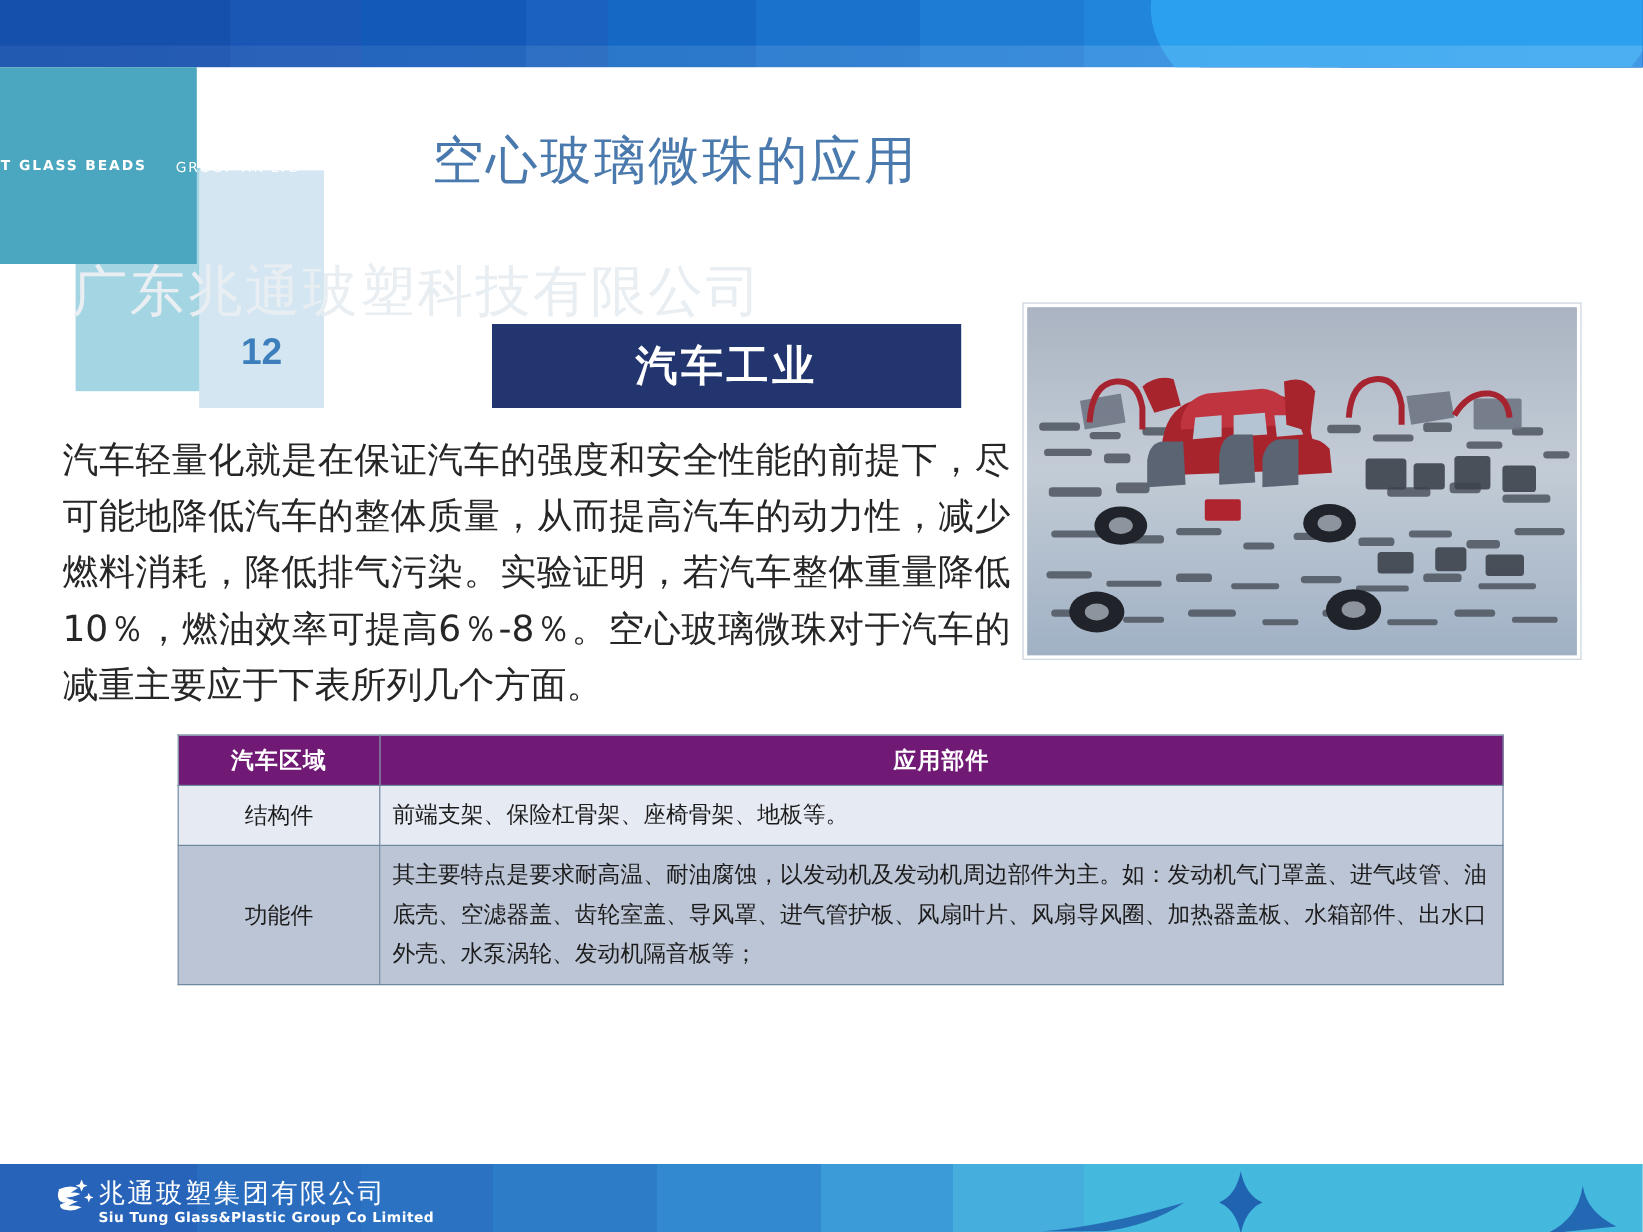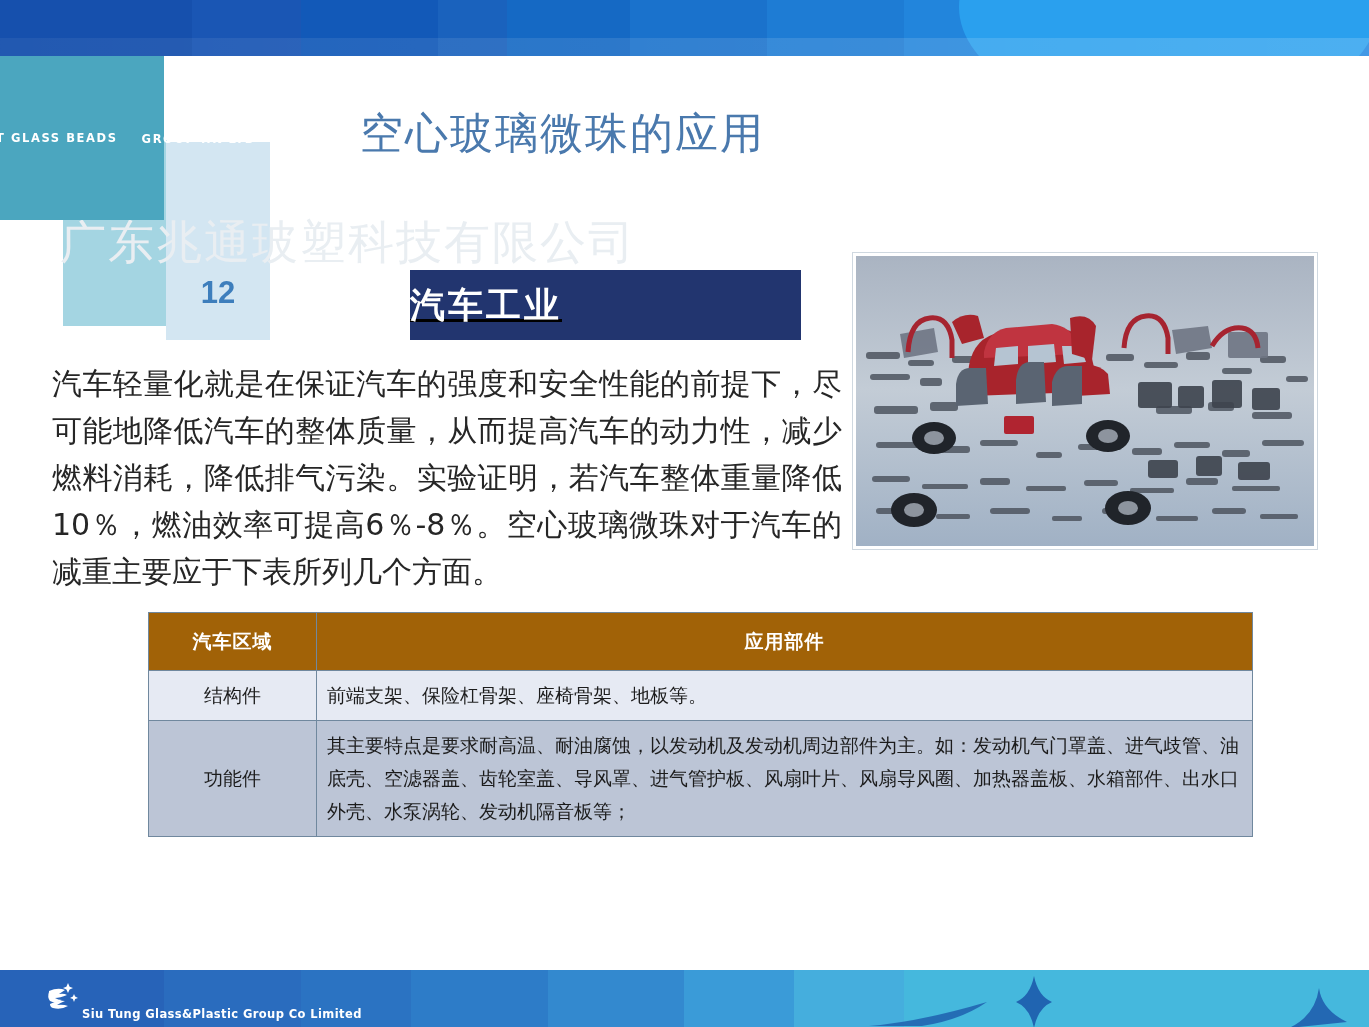--- a/index.html
+++ b/index.html
@@ -53,21 +53,21 @@
     position:absolute; left:0; top:56px; width:164px; height:164px;
     background:#4ba6bf;
     display:flex; flex-direction:row; align-items:center; justify-content:center;
   }
   .logo-mark{ width:78px; height:62px; position:relative; margin-bottom:5px; }
   .logo-text1{
     color:#ffffff; font-size:11.5px; font-weight:bold; letter-spacing:1.6px;
     font-family:"DejaVu Sans",sans-serif; white-space:nowrap;
   }
   .logo-text2{
-    color:#ffffff; font-size:11.5px; font-weight:bold; letter-spacing:1.6px;
+    color:#ffffff; font-size:11.5px; font-weight:normal; letter-spacing:1.6px;
     font-family:"DejaVu Sans",sans-serif; white-space:nowrap; margin-top:2px;margin-left:24px;
   }
 
   
   .deco-sq-back{
     position:absolute; left:63px; top:140px; width:104px; height:186px;
     background:#a4d5e2;
   }
   .deco-sq-front{
     position:absolute; left:166px; top:142px; width:104px; height:198px;
@@ -93,21 +93,21 @@
   .page-title{
     position:absolute; left:360px; top:105px;
     font-size:43px; color:#4a79ad; letter-spacing:2px;
     font-family:Liberation Sans, sans-serif;
   }
 
   
   .section-banner{
     position:absolute; left:410px; top:270px; width:391px; height:70px;
     background:#22356f;
-    display:flex; align-items:center; justify-content:flex-start;text-decoration:underline;
+    display:flex; align-items:center; justify-content:center;
   }
   .section-banner span{
     color:#ffffff; font-size:35px; font-weight:bold; letter-spacing:3px;
     font-family:"DejaVu Sans",sans-serif;
   }
 
   
   .body-para{
     position:absolute; left:52px; top:360px; width:790px;
     font-size:30px; line-height:47px; color:#262626;
@@ -128,23 +128,23 @@
     position:absolute; left:148px; top:612px; width:1105px;
     border-collapse:collapse;
     font-family:"DejaVu Sans",sans-serif;
     table-layout:fixed;
   }
   .parts-table th, .parts-table td{
     border:1px solid #70889e;
     vertical-align:middle;
   }
   .parts-table thead th{
-    background:#a16207; color:#ffffff;
+    background:#701a75; color:#ffffff;
     font-size:19px; font-weight:bold; letter-spacing:1px;
-    height:58px; text-align:center;
+    height:42px; text-align:center;
   }
   .col-area{ width:168px; }
   td.area-cell{
     text-align:center; font-size:19px; color:#1c1c1c;
   }
   td.parts-cell{
     font-size:19px; color:#1c1c1c; padding:8px 10px; line-height:33px;
   }
   tr.row-dark td{ background:#bcc5d6; }
   tr.row-light td{ background:#e6eaf3; }
@@ -361,14 +361,15 @@
 
   <div class="footer-logo">
     <svg viewBox="0 0 40 38" width="40" height="38" aria-hidden="true">
       <path d="M24 2 A17 17 0 1 0 24 36 A14 14 0 1 1 24 2 Z" fill="#ffffff"></path>
       <path d="M11 12 Q20 8 27 11 l-6 4 q5 -1 8 1 q-7 3 -12 3 q3 2 7 2 q-6 4 -12 1 q-3 -4 -1 -9 Z" fill="#ffffff"></path>
       <path d="M12 25 q7 -4 15 -3 q-5 2 -8 4 q6 -1 11 1 q-7 4 -15 2 q-3 -1 -3 -4 Z" fill="#ffffff"></path>
       <path d="M30 4 l1.6 3.8 L35 9 l-3.4 1.4 L30 14 l-1.6 -3.6 L25 9 l3.4 -1.2 Z" fill="#ffffff"></path>
       <path d="M36 15 l1.1 2.6 L40 19 l-2.9 1 L36 23 l-1.1 -3 L32 19 l2.9 -1.4 Z" fill="#ffffff"></path>
     </svg>
   </div>
+  <div class="footer-cn">兆通玻塑集团有限公司</div>
   <div class="footer-en">Siu Tung Glass&amp;Plastic Group Co Limited</div>
 </div>
 
 </body></html>

